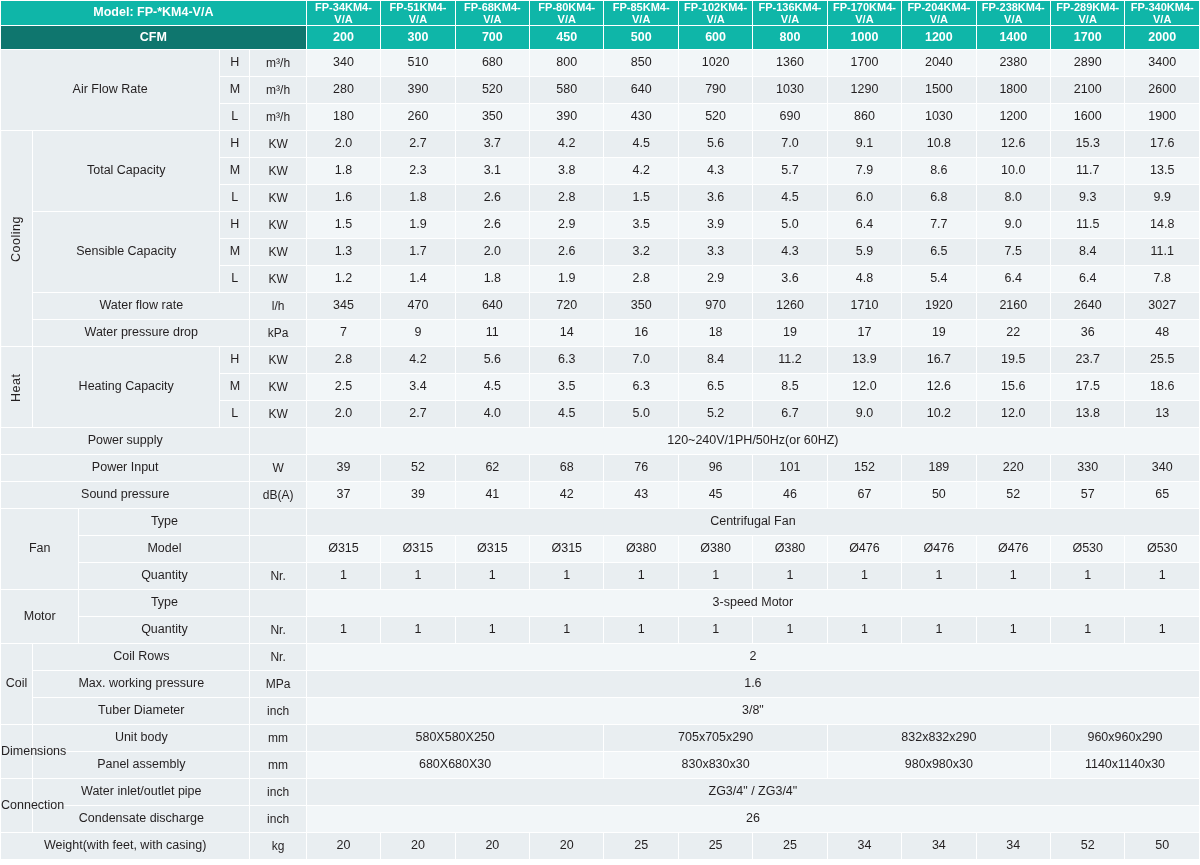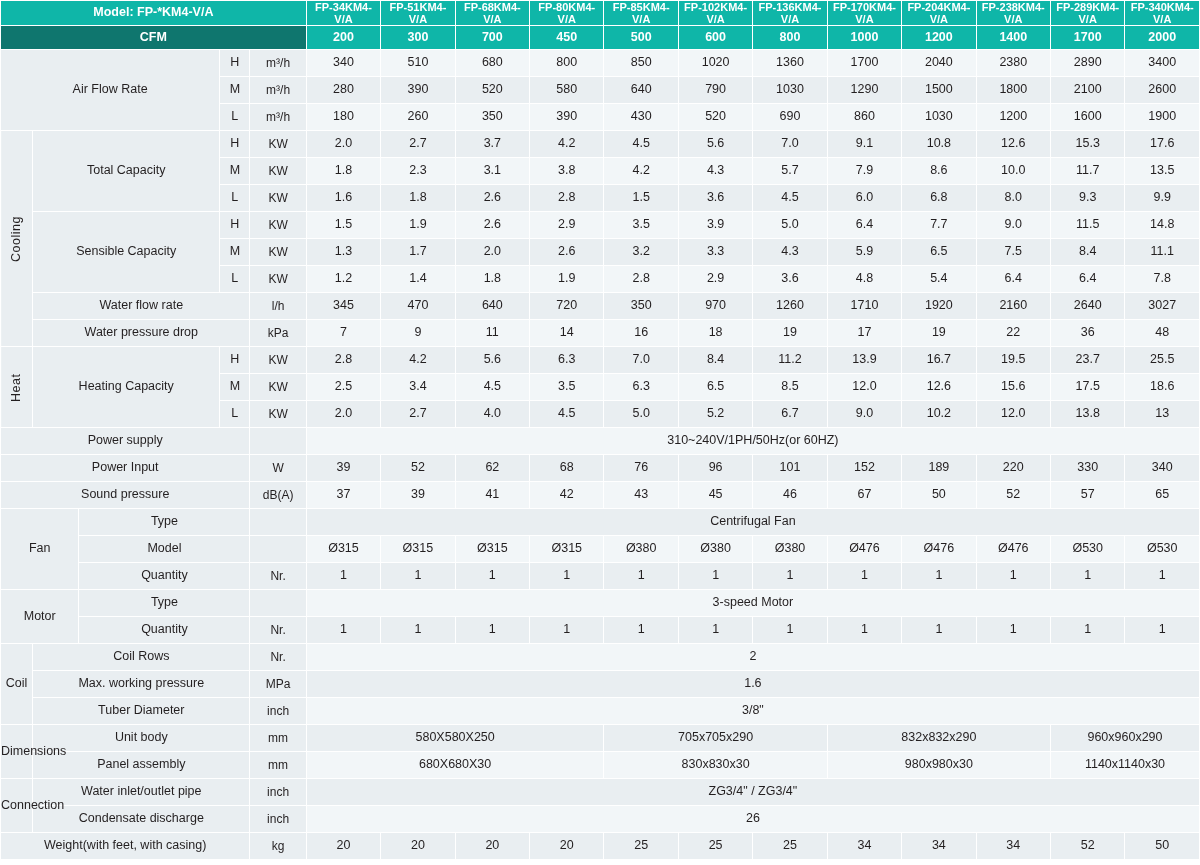--- a/index.html
+++ b/index.html
@@ -312,21 +312,21 @@
   <td class="val-alt">9.0</td>
   <td class="val-alt">10.2</td>
   <td class="val-alt">12.0</td>
   <td class="val-alt">13.8</td>
   <td class="val-alt">13</td>
 </tr>
 
 <tr class="row-h">
   <td class="lbl" colspan="4">Power supply</td>
   <td class="unit"></td>
-  <td class="val" colspan="12">310~240V/1PH/50Hz(or 60HZ)</td>
+  <td class="val" colspan="12">120~240V/1PH/50Hz(or 60HZ)</td>
 </tr>
 
 <tr class="row-h">
   <td class="lbl" colspan="4">Power Input</td>
   <td class="unit">W</td>
   <td class="val-alt">39</td>
   <td class="val-alt">52</td>
   <td class="val-alt">62</td>
   <td class="val-alt">68</td>
   <td class="val-alt">76</td>

